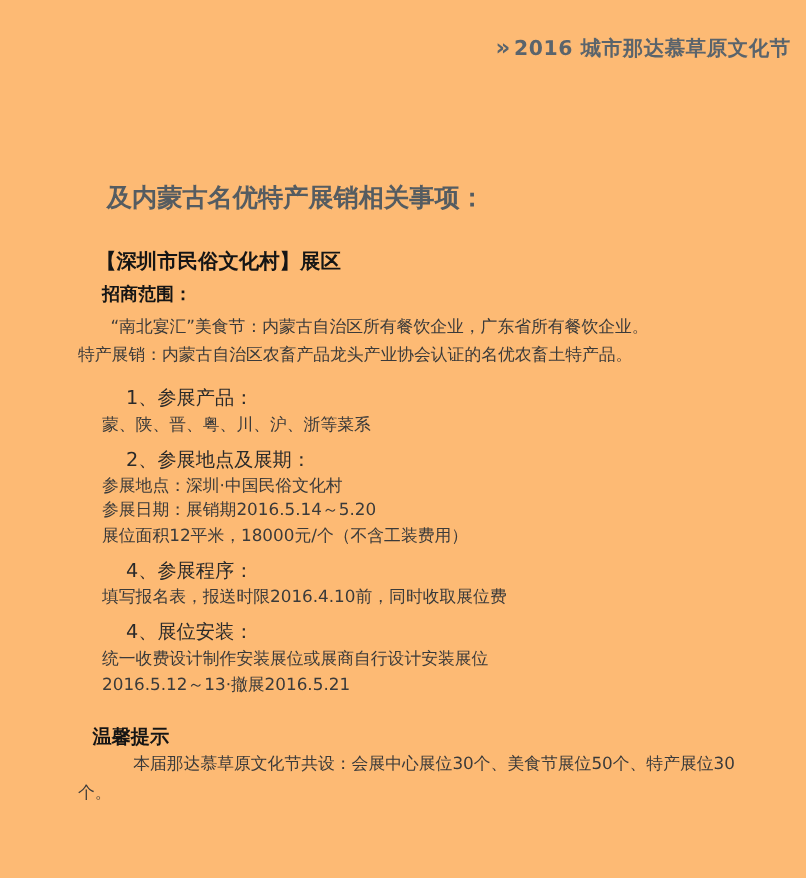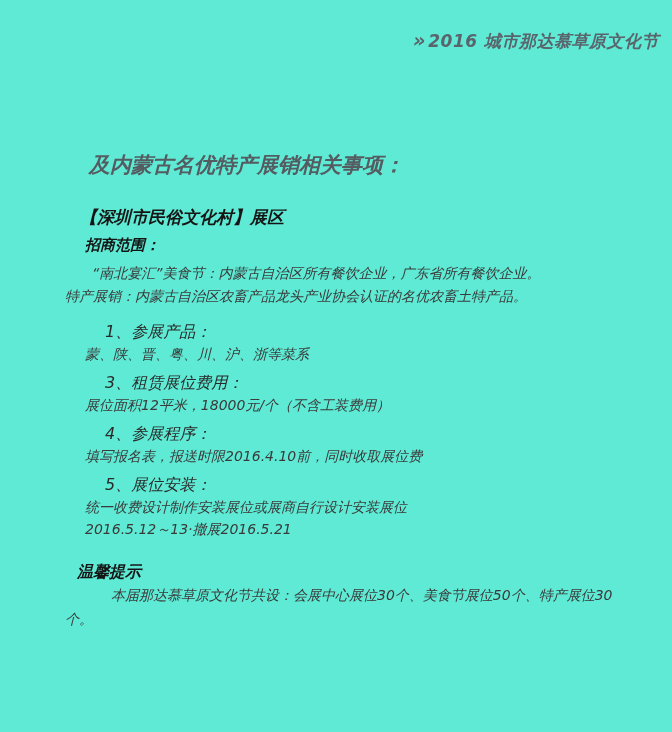--- a/index.html
+++ b/index.html
@@ -12,22 +12,21 @@
     height: 732px;
     position: relative;
     overflow: hidden;
     font-family: "DejaVu Sans", "Liberation Sans", sans-serif;
     color: #333333;
     -webkit-font-smoothing: antialiased;
   }
   .page {
     position: absolute;
     inset: 0;
-    background: #5eead4;
-    font-style: italic;
+    background: #fdba74;
   }
   
   .header {
     position: absolute;
     top: 29px;
     right: 13px;
     font-size: 17px;
     font-weight: bold;
     color: #5a646c;
     letter-spacing: 0.5px;
@@ -126,33 +125,37 @@
       <div>特产展销：内蒙古自治区农畜产品龙头产业协会认证的名优农畜土特产品。</div>
     </div>
 
     <div class="items">
 
       <div class="item">
         <div class="item-title">1、参展产品：</div>
         <div class="item-line">蒙、陕、晋、粤、川、沪、浙等菜系</div>
       </div>
 
+      <div class="item">
+        <div class="item-title">2、参展地点及展期：</div>
+        <div class="item-line">参展地点：深圳·中国民俗文化村</div>
+        <div class="item-line">参展日期：展销期2016.5.14～5.20</div>
+      </div>
 
       <div class="item">
-        <div class="item-title">3、租赁展位费用：</div>
         <div class="item-line">展位面积12平米，18000元/个（不含工装费用）</div>
       </div>
 
       <div class="item">
         <div class="item-title">4、参展程序：</div>
         <div class="item-line">填写报名表，报送时限2016.4.10前，同时收取展位费</div>
       </div>
 
       <div class="item">
-        <div class="item-title">5、展位安装：</div>
+        <div class="item-title">4、展位安装：</div>
         <div class="item-line">统一收费设计制作安装展位或展商自行设计安装展位</div>
       </div>
 
       <div class="item">
         <div class="item-line">2016.5.12～13·撤展2016.5.21</div>
       </div>
 
     </div>
 
     <div class="notice">

